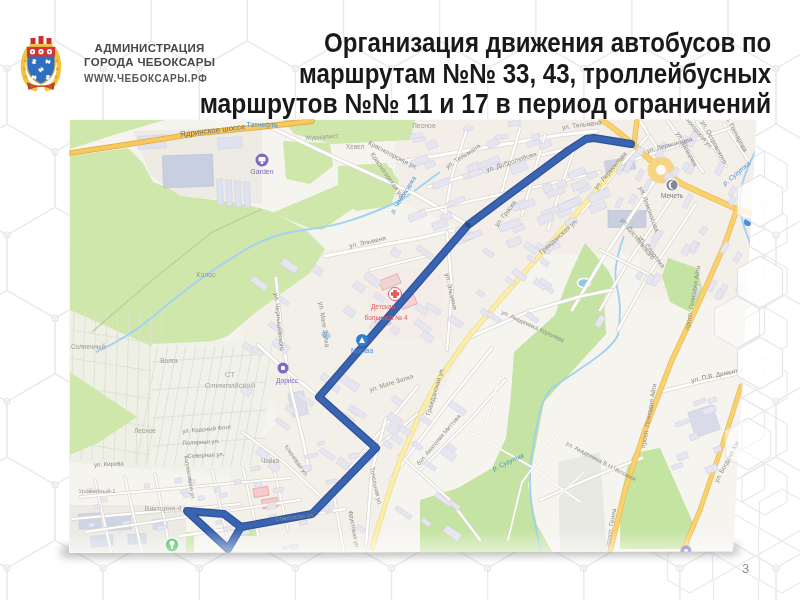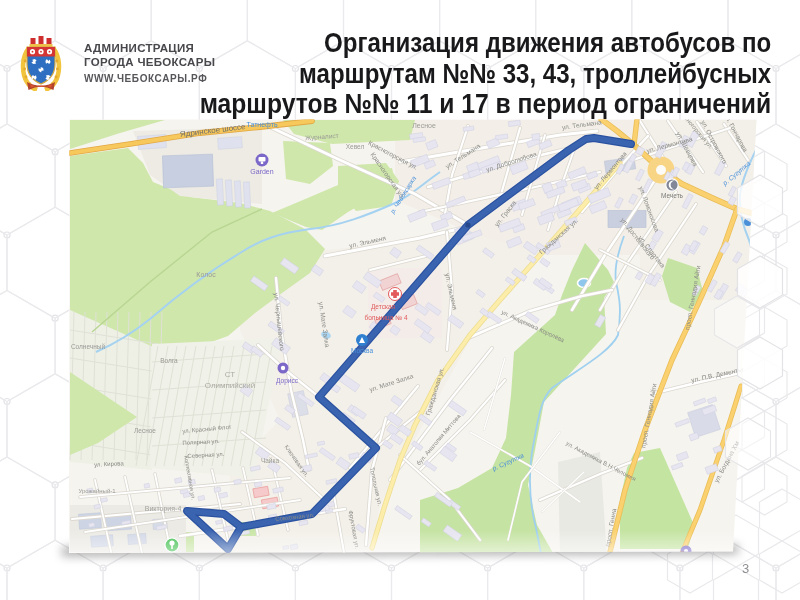--- a/index.html
+++ b/index.html
@@ -1,20 +1,20 @@
 <!DOCTYPE html>
 <html><head><meta charset="utf-8">
 <style>
 html,body{margin:0;padding:0;width:800px;height:600px;overflow:hidden;background:#ffffff;
 font-family:"Liberation Sans",sans-serif;}
 .abs{position:absolute;}
 #title{position:absolute;top:14px;right:29px;text-align:right;
 font-size:27.5px;line-height:30.5px;font-weight:bold;color:#19191b;margin-top:14px;}
 #title div{white-space:nowrap;transform:scaleX(0.87);transform-origin:100% 50%;}
-#admin1{position:absolute;left:84px;top:41px;font-size:11.5px;font-weight:bold;color:#47474c;line-height:14px;letter-spacing:0.3px;}
+#admin1{position:absolute;left:84px;top:41px;font-size:11.5px;font-weight:bold;color:#47474c;line-height:14px;letter-spacing:0.3px;text-align:center;}
 #www{position:absolute;left:84px;top:73px;font-size:10px;font-weight:bold;color:#55555a;letter-spacing:0.6px;}
 #pageno{position:absolute;left:742px;top:561px;font-size:13px;color:#8f8f93;}
 #shadow{position:absolute;left:62px;top:546px;width:676px;height:9px;background:rgba(100,100,100,0.55);
 filter:blur(5px);transform:rotate(-0.2deg);}
 </style></head>
 <body>
 
 <svg class="abs" style="left:0;top:0" width="800" height="600">
     <polygon points="-41.1,-125.8 7.0,-98.0 7.0,-42.5 -41.1,-14.8 -89.1,-42.5 -89.1,-98.0" fill="none" stroke="#eaeaed" stroke-width="1.2"></polygon>
     <circle cx="-41.1" cy="-14.8" r="3" fill="#ffffff" stroke="#e3e3e8" stroke-width="1.2"></circle>

